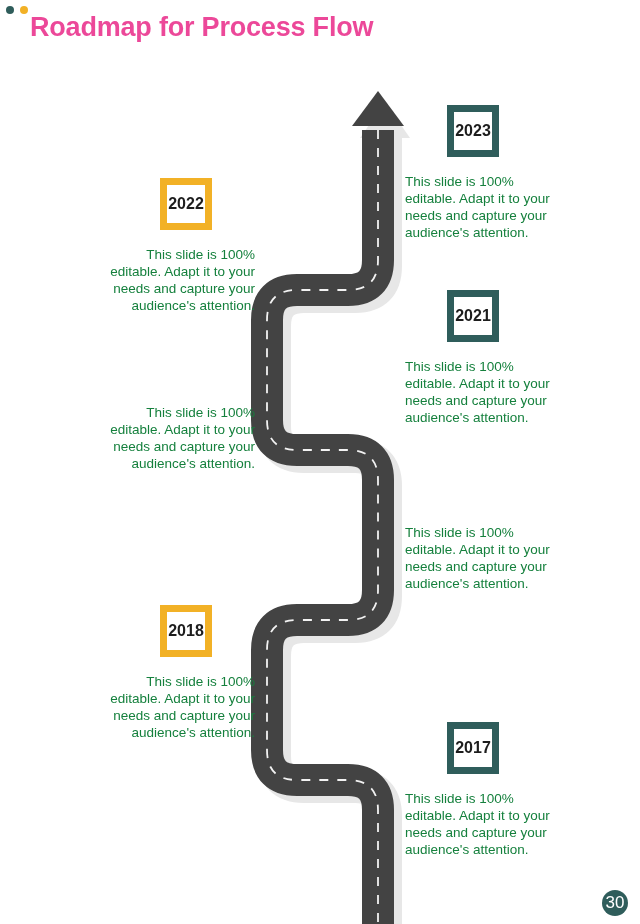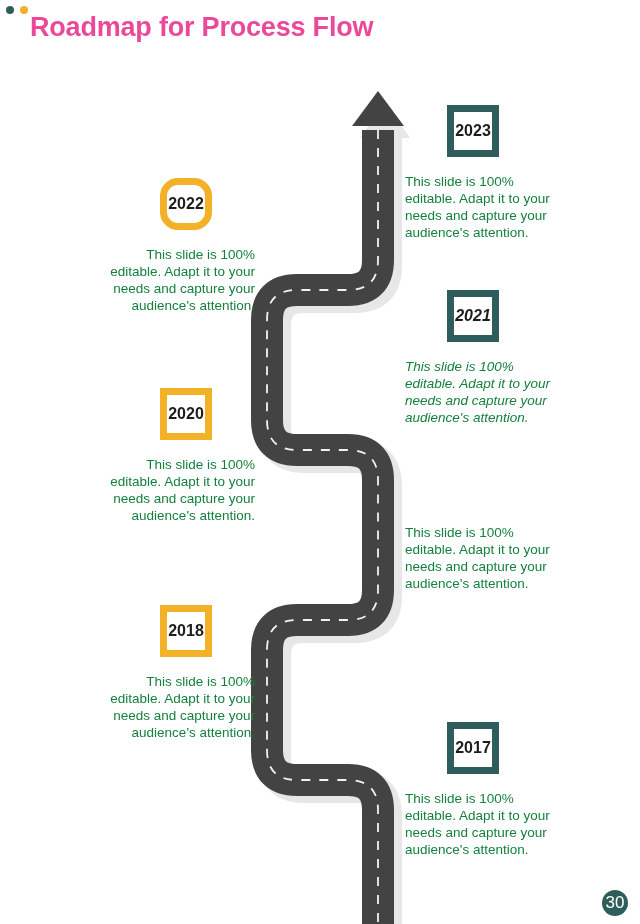--- a/index.html
+++ b/index.html
@@ -156,29 +156,28 @@
     <use href="#roadpath" fill="none" stroke="#f2f2f2" stroke-width="1.8" stroke-dasharray="9 9" stroke-linecap="butt"></use>
   </svg>
 </div>
 
 <div id="milestones-layer">
     <div class="milestone right" style="top: 105px;">
       <div class="year-box" style="border-color: rgb(47, 93, 91);">2023</div>
       <div class="desc">This slide is 100% editable. Adapt it to your needs and capture your audience's attention.</div>
     </div>
     <div class="milestone left" style="top: 178px;">
-      <div class="year-box" style="border-color: rgb(242, 177, 38); border-radius: 18px;">2022</div>
+      <div class="year-box" style="border-color: rgb(242, 177, 38);">2022</div>
       <div class="desc">This slide is 100% editable. Adapt it to your needs and capture your audience's attention.</div>
     </div>
-    <div class="milestone right" style="top: 290px; font-style: italic;">
+    <div class="milestone right" style="top: 290px;">
       <div class="year-box" style="border-color: rgb(47, 93, 91);">2021</div>
       <div class="desc">This slide is 100% editable. Adapt it to your needs and capture your audience's attention.</div>
     </div>
     <div class="milestone left" style="top: 388px;">
-      <div class="year-box" style="border-color: rgb(242, 177, 38);">2020</div>
       <div class="desc">This slide is 100% editable. Adapt it to your needs and capture your audience's attention.</div>
     </div>
     <div class="milestone right" style="top: 508px;">
       <div class="desc">This slide is 100% editable. Adapt it to your needs and capture your audience's attention.</div>
     </div>
     <div class="milestone left" style="top: 605px;">
       <div class="year-box" style="border-color: rgb(242, 177, 38);">2018</div>
       <div class="desc">This slide is 100% editable. Adapt it to your needs and capture your audience's attention.</div>
     </div>
     <div class="milestone right" style="top: 722px;">

